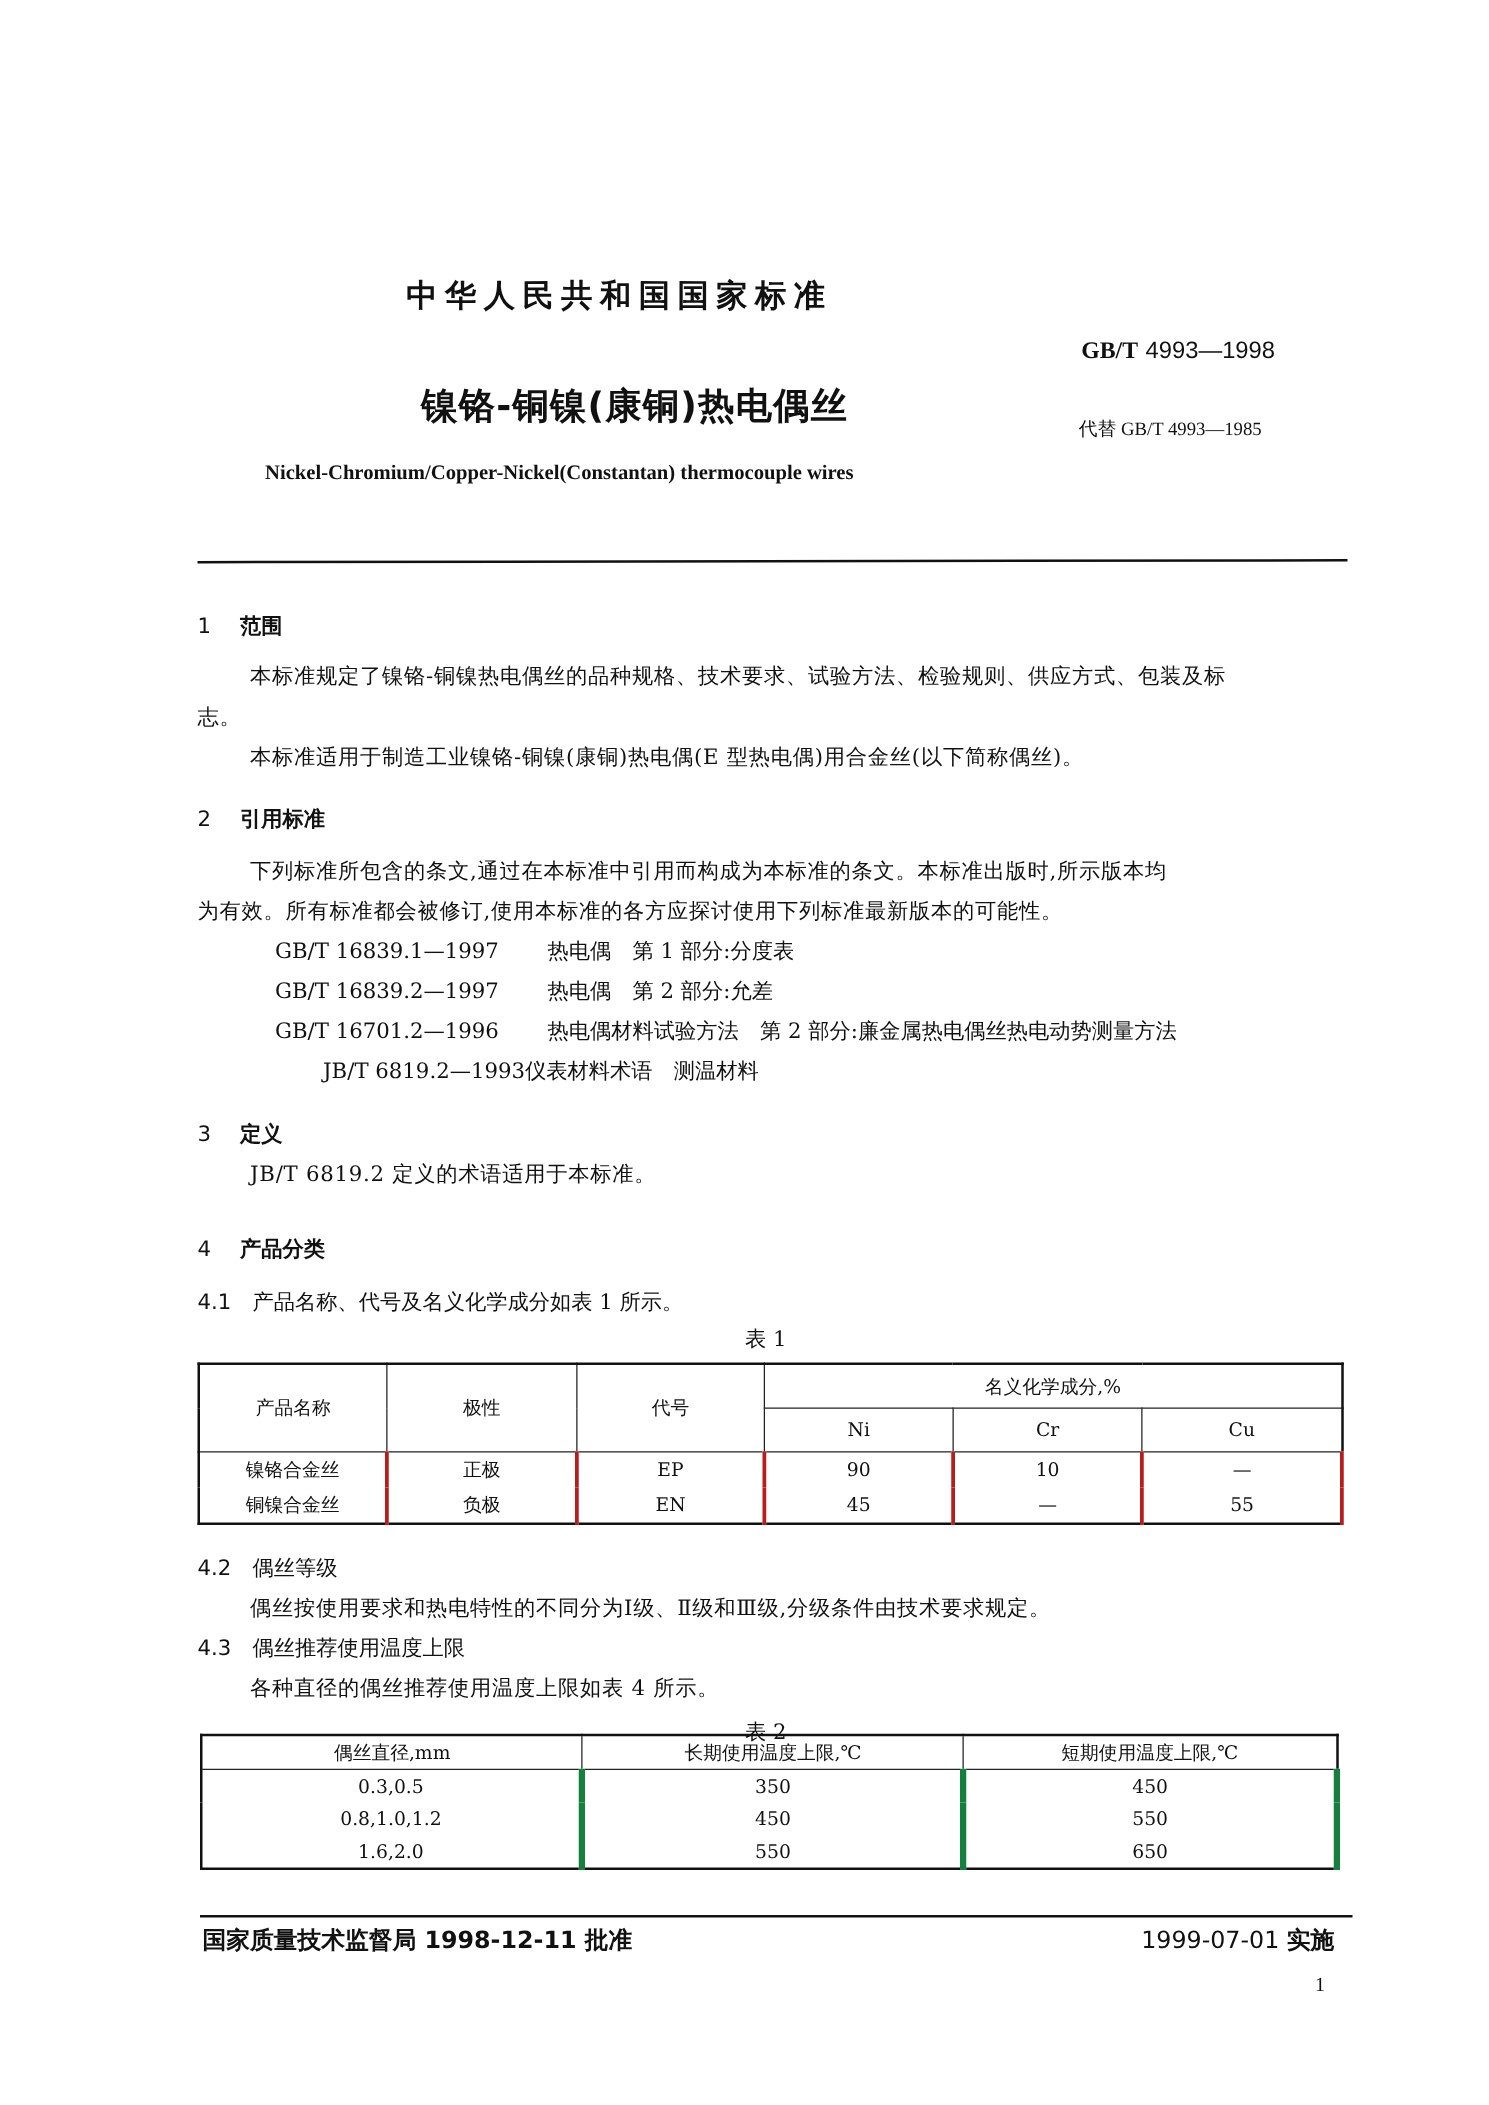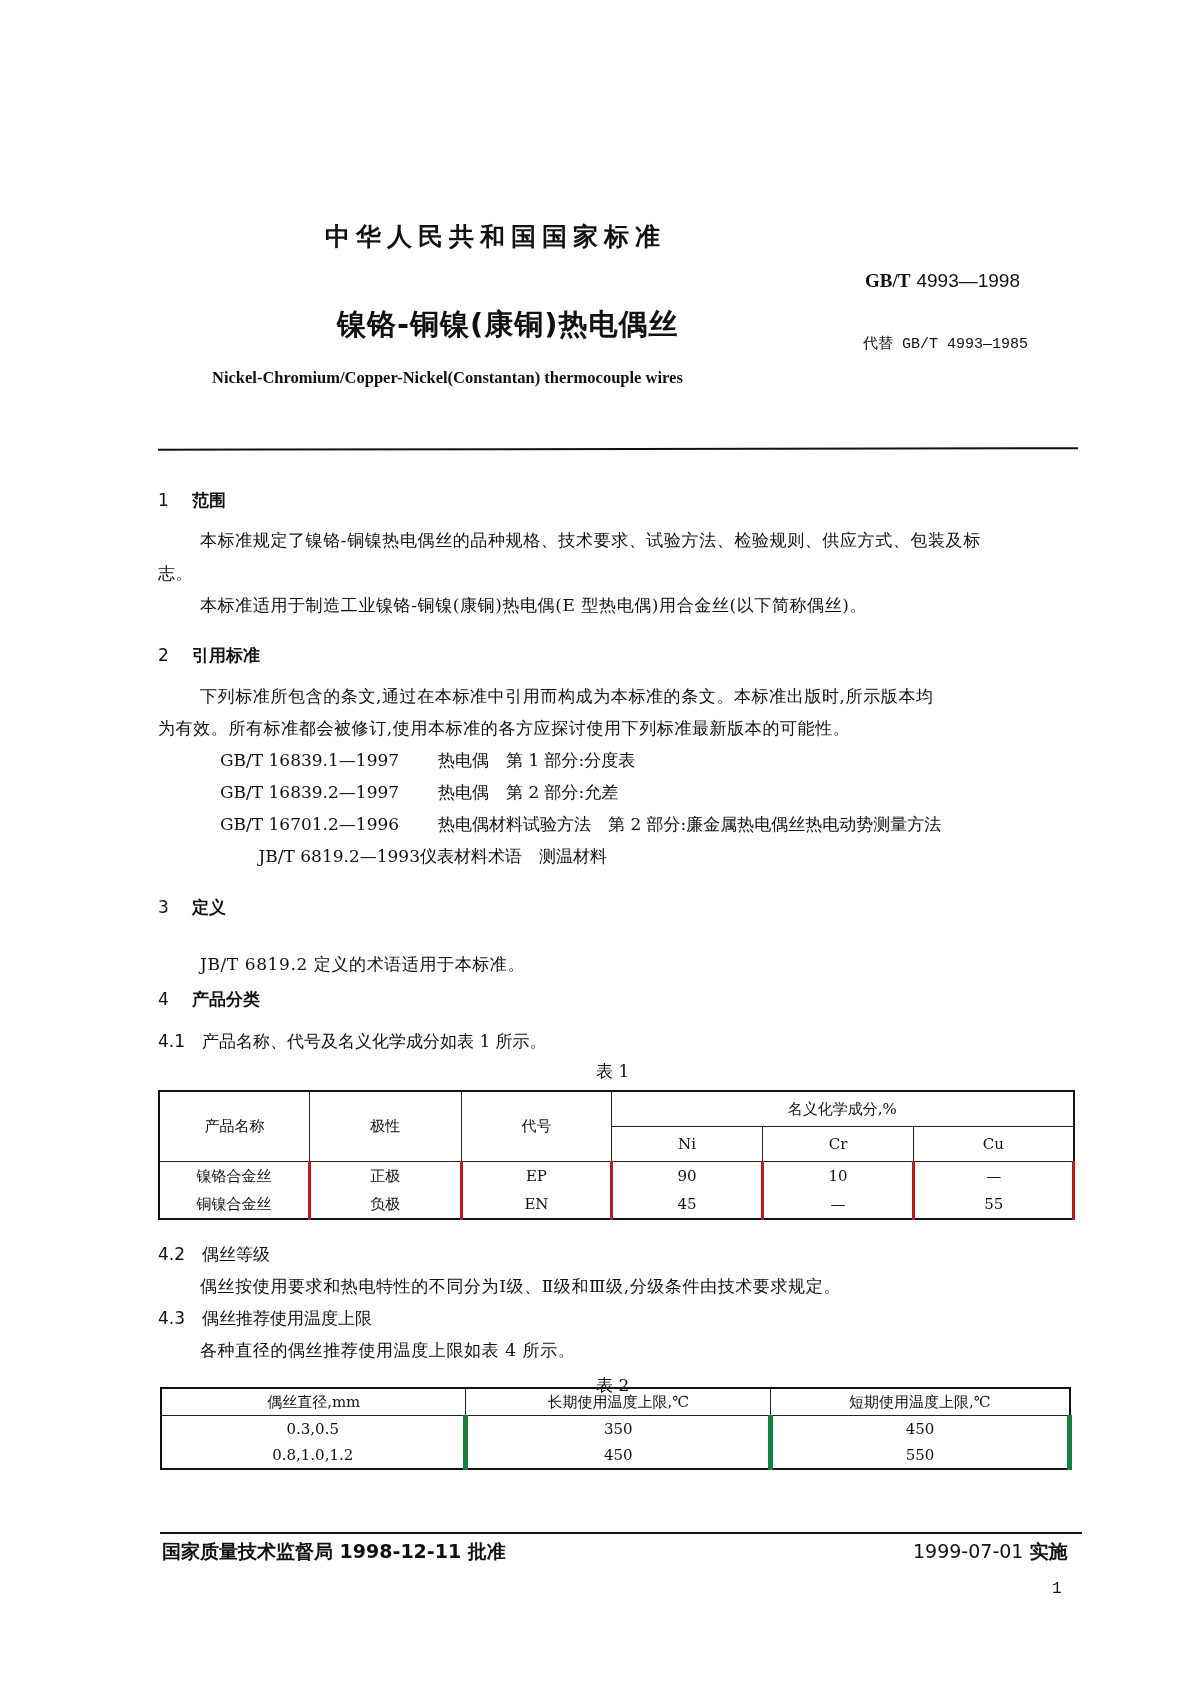--- a/index.html
+++ b/index.html
@@ -1,20 +1,20 @@
 <!DOCTYPE html>
 <html><head>
 <meta charset="utf-8">
 <style>
   html, body { margin: 0; padding: 0; background: #ffffff; }
   body { width: 1191px; height: 1684px; position: relative; overflow: hidden;
          font-family: "DejaVu Serif", "Liberation Serif", serif; color: #111; }
   .abs { position: absolute; white-space: nowrap; }
   .sans { font-family: "DejaVu Sans", "Liberation Sans", sans-serif; }
-  .serif { font-family: Liberation Mono, monospace; }
+  .serif { font-family: Liberation Serif, serif; }
 
   .std-title { left: 325px; top: 220px; font-size: 25px; letter-spacing: 6px; font-weight: bold; }
   .std-code { left: 865px; top: 269px; font-size: 19px; }
   .std-code .gb { font-family: "Liberation Serif", serif; font-weight: bold; }
   .std-code .num { font-family: "Liberation Sans", sans-serif; font-stretch: condensed; }
   .doc-title { left: 337px; top: 305px; font-size: 29px; font-weight: bold; letter-spacing: 1px; }
   .replaces { left: 863px; top: 334px; font-size: 15px; }
   .en-title { left: 212px; top: 368px; font-size: 16.5px; font-weight: bold; font-family: "Liberation Serif", serif; }
 
   .rule { position: absolute; background: #111; }
@@ -81,21 +81,21 @@
 <div class="abs ref" style="left:200px; top:813px;">
   <span class="code" style="width:218px;">GB/T 16701.2—1996</span><span>热电偶材料试验方法　第 2 部分:廉金属热电偶丝热电动势测量方法</span>
 </div>
 <div class="abs ref" style="left:200px; top:845px;text-align:right;">
   <span class="code" style="width:200px;">JB/T 6819.2—1993</span><span>仪表材料术语　测温材料</span>
 </div>
 
 <div class="abs h1 sans" style="left:158px; top:896px;">
   <span class="n">3</span><span>定义</span>
 </div>
-<div class="abs p" style="left:200px; top:953px;">JB/T 6819.2 定义的术语适用于本标准。</div>
+<div class="abs p" style="left:200px; top:928px;">JB/T 6819.2 定义的术语适用于本标准。</div>
 
 <div class="abs h1 sans" style="left:158px; top:988px;">
   <span class="n">4</span><span>产品分类</span>
 </div>
 <div class="abs h2" style="left:158px; top:1030px;">
   <span class="n sans">4.1</span><span>产品名称、代号及名义化学成分如表 1 所示。</span>
 </div>
 <div class="abs caption" style="left:596px; top:1060px;">表 1</div>
 
 <table class="t" id="table1">
@@ -163,20 +163,25 @@
   <tr>
     <td>0.3,0.5</td>
     <td>350</td>
     <td>450</td>
   </tr>
   <tr>
     <td>0.8,1.0,1.2</td>
     <td>450</td>
     <td>550</td>
   </tr>
+  <tr>
+    <td>1.6,2.0</td>
+    <td>550</td>
+    <td>650</td>
+  </tr>
 </tbody>
   </table>
 
 <div class="rule" style="left:160px; top:1532px; width:922px; height:2px;"></div>
 <div class="abs footer-left sans">国家质量技术监督局 1998-12-11 批准</div>
 <div class="abs footer-right sans">
   <span>1999-07-01</span>
   <span class="act">实施</span>
 </div>
 <div class="abs page-num serif">1</div>

